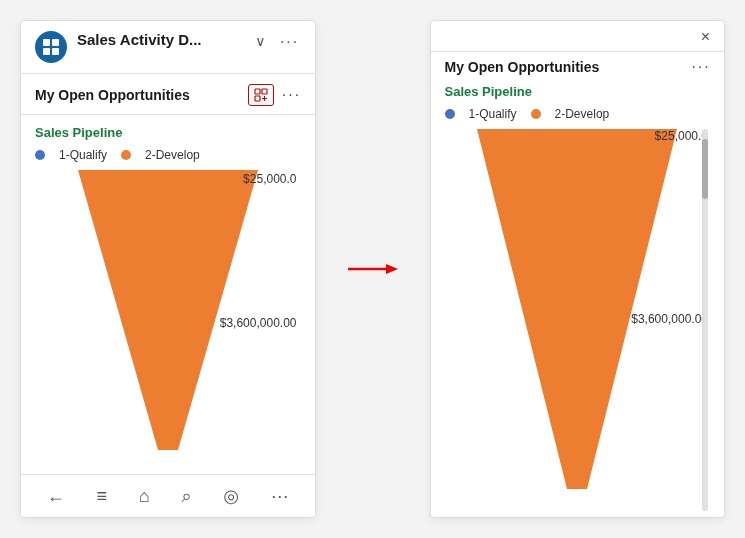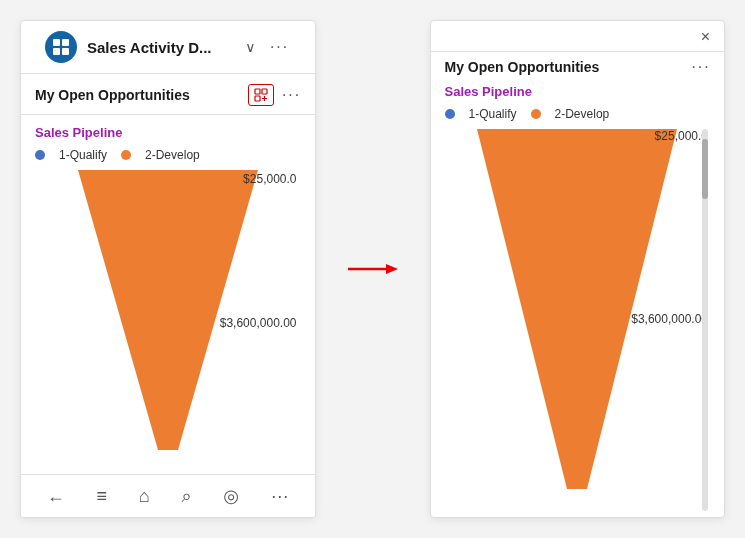--- a/index.html
+++ b/index.html
@@ -32,22 +32,22 @@
       border: 1px solid #ddd;
       border-radius: 4px;
       display: flex;
       flex-direction: column;
       overflow: hidden;
       box-shadow: 0 2px 8px rgba(0,0,0,0.08);
     }
 
     .left-header {
       display: flex;
-      align-items: center;
-      padding: 10px 24px;
+      align-items: flex-start;
+      padding: 10px 14px;
       border-bottom: 1px solid #e0e0e0;
       gap: 10px;
     }
 
     .app-icon {
       width: 32px;
       height: 32px;
       background: #1464a5;
       border-radius: 50%;
       display: flex;
@@ -140,21 +140,21 @@
 
     
     .chart-area {
       padding: 10px 14px;
       flex: 1;
     }
 
     .chart-subtitle {
       font-size: 13px;
       font-weight: 600;
-      color: #a21caf;
+      color: #15803d;
       margin-bottom: 8px;
     }
 
     .legend {
       display: flex;
       gap: 14px;
       margin-bottom: 8px;
       flex-wrap: wrap;
     }
 

